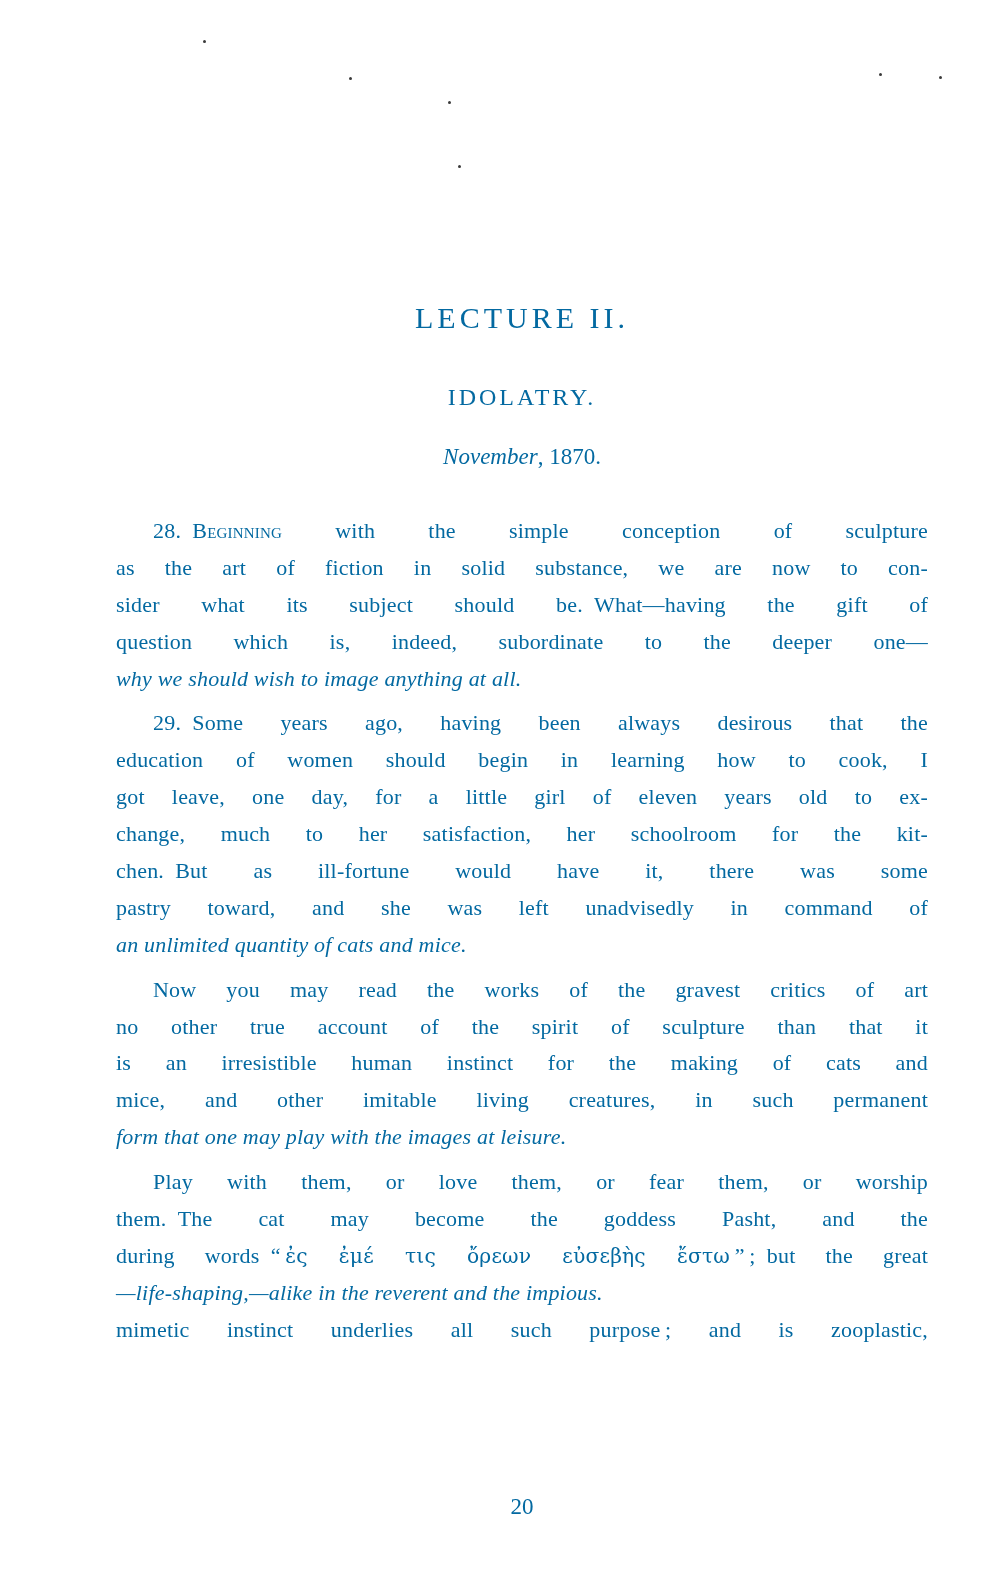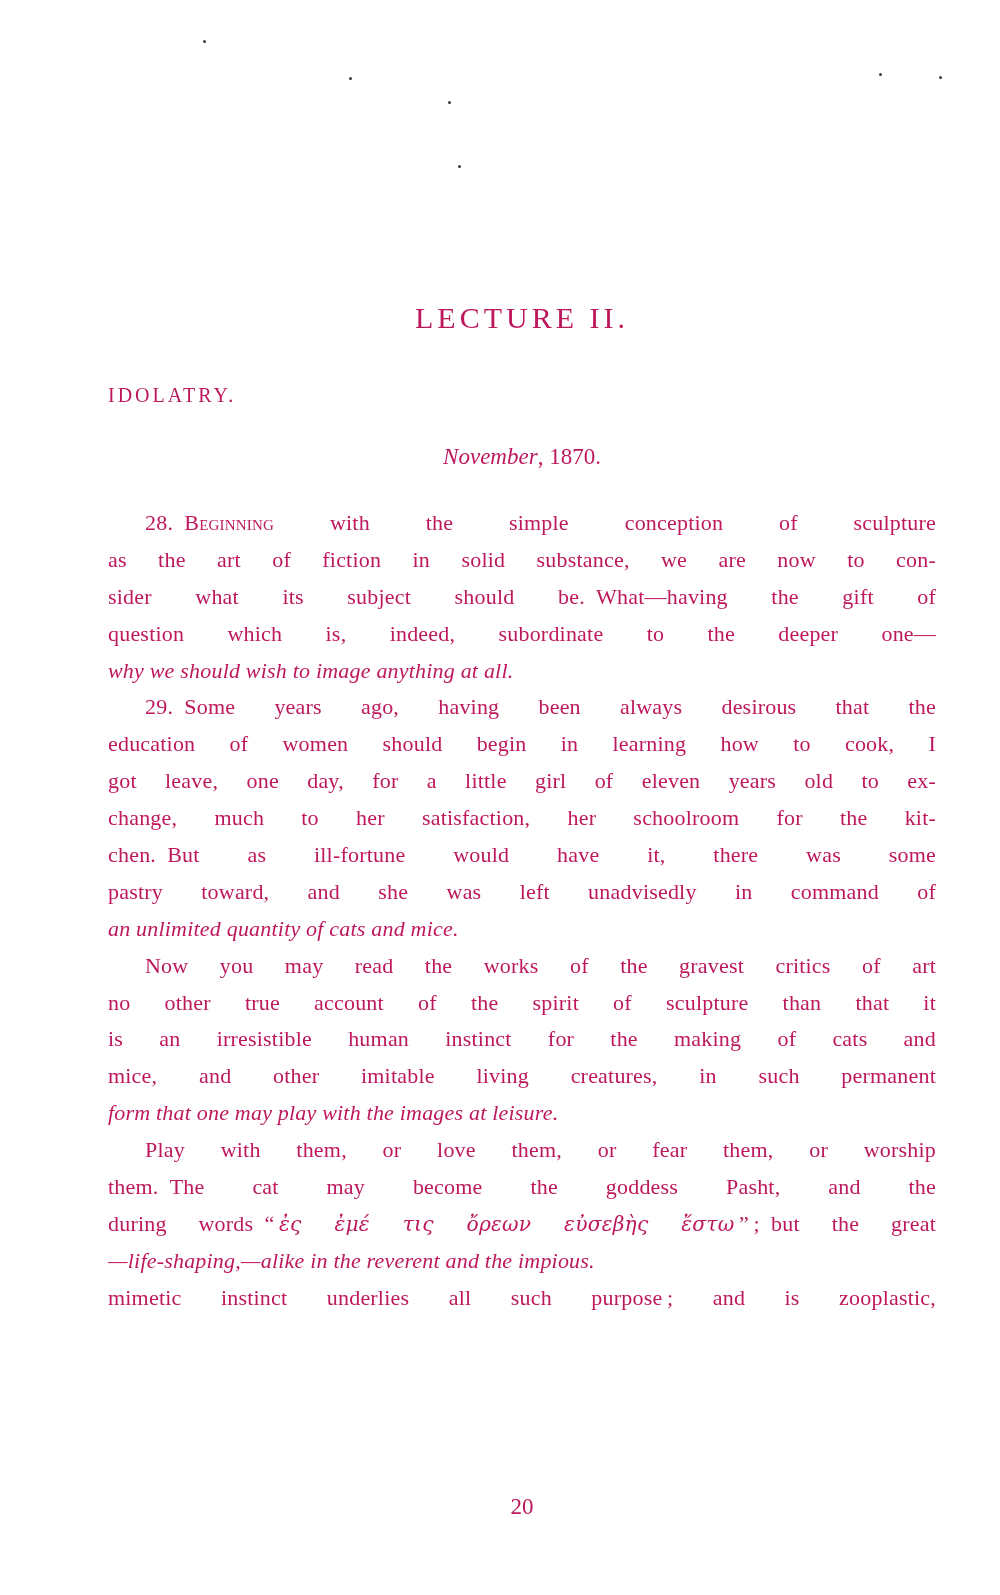--- a/index.html
+++ b/index.html
@@ -6,73 +6,73 @@
     margin: 0;
     padding: 0;
     background: #ffffff;
   }
   .page {
     position: relative;
     width: 1000px;
     height: 1595px;
     background: #ffffff;
     font-family: "Liberation Serif", "DejaVu Serif", serif;
-    color: #be185d;
+    color: #0369a1;
     overflow: hidden;
   }
   .title {
     position: absolute;
     top: 301px;
     left: 108px;
     width: 828px;
     text-align: center;
     font-size: 30px;
     letter-spacing: 4px;
     font-weight: normal;
   }
   .subtitle {
     position: absolute;
     top: 384px;
     left: 108px;
     width: 828px;
-    font-size: 20px;
+    text-align: center;
+    font-size: 24px;
     letter-spacing: 3px;
   }
   .dateline {
     position: absolute;
     top: 444px;
     left: 108px;
     width: 828px;
     text-align: center;
     font-size: 23px;
   }
   .it { font-style: italic; text-align: center; }
   .body {
     position: absolute;
     top: 505px;
     left: 108px;
     width: 828px;
     font-size: 22px;
     letter-spacing: 0.2px;
   }
-  .para { margin: 0; }
+  .para { margin: 8px; }
   .tline {
     height: 36.9px;
     line-height: 36.9px;
     text-align: justify;
     text-align-last: justify;
     white-space: nowrap;
     white-space: normal;
   }
   .tline.end { text-align-last: left; font-style: italic; }
   .tline.ind { padding-left: 37px; }
   .sc { font-variant: small-caps; }
   .greek {
     font-family: "DejaVu Serif", "DejaVu Sans", serif;
-    font-style: italic;
     font-size: 0.92em;
   }
   .pagenum {
     position: absolute;
     top: 1494px;
     left: 108px;
     width: 828px;
     text-align: center;
     font-size: 23px;
   }

